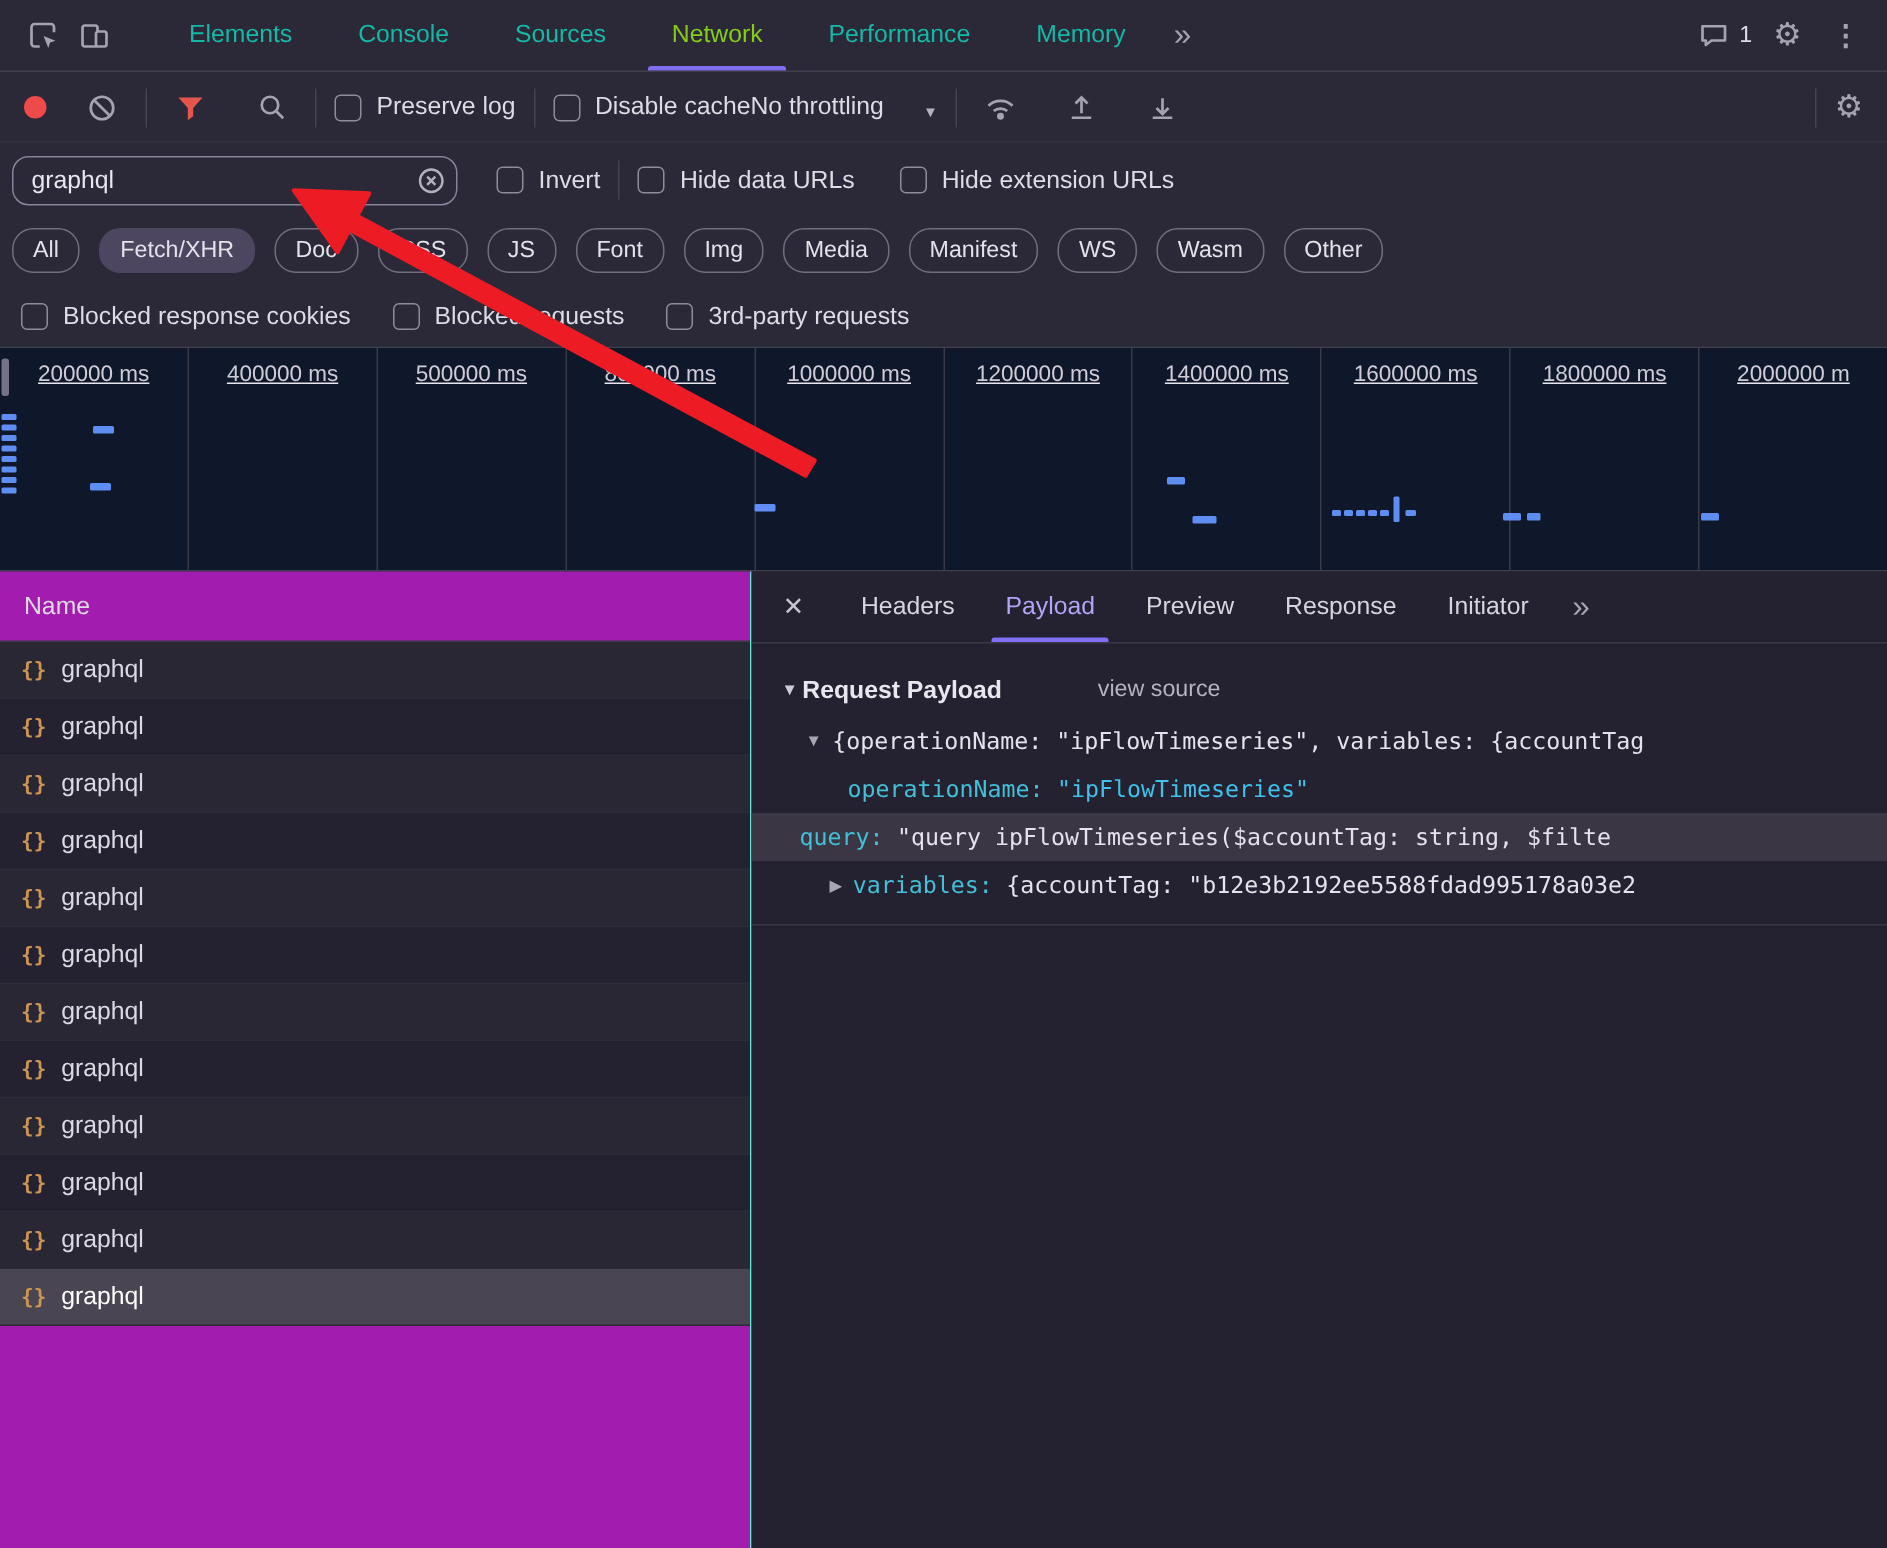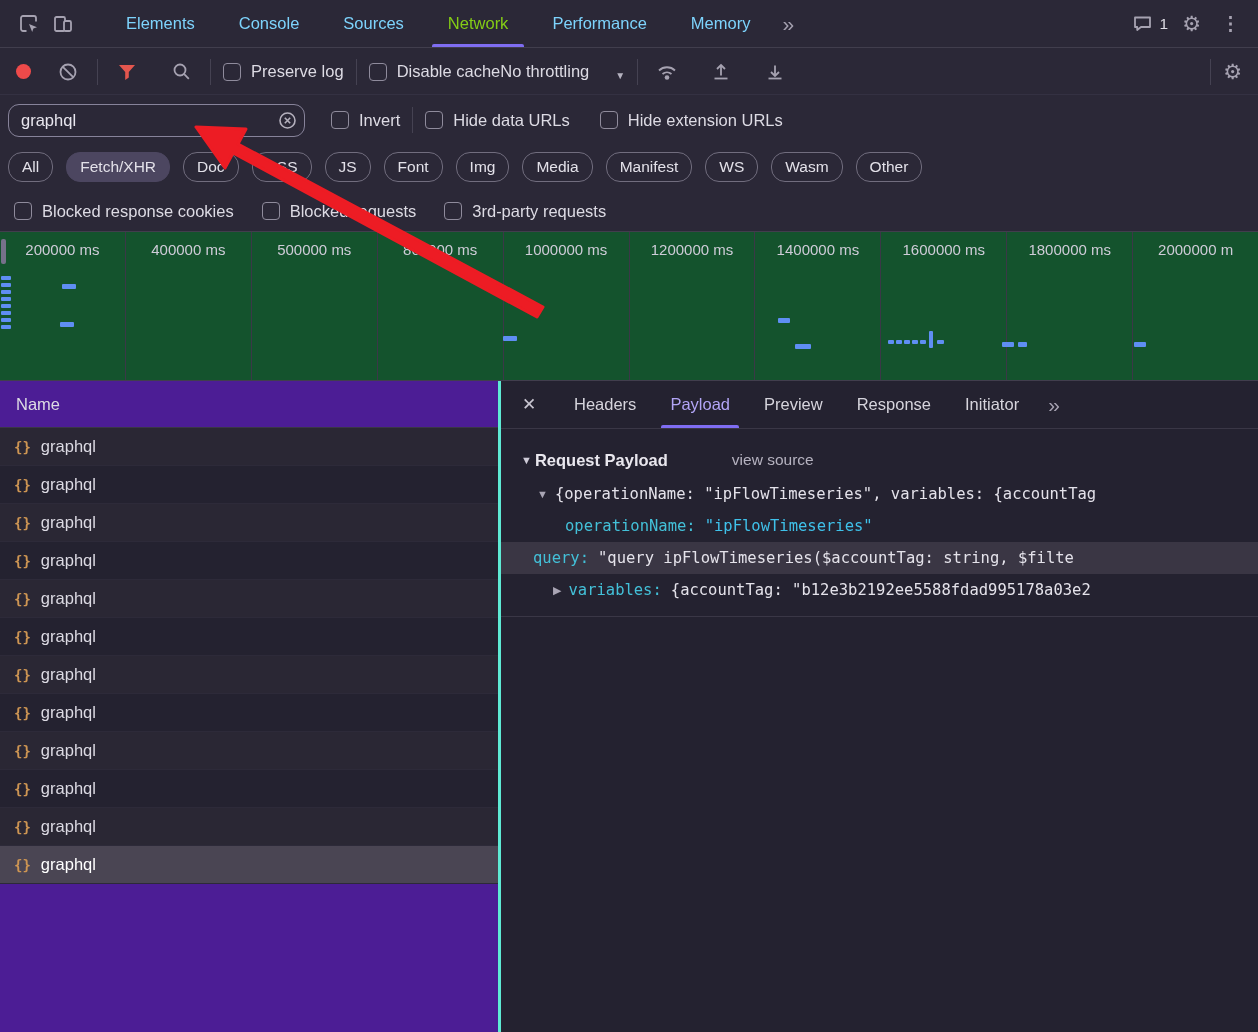--- a/index.html
+++ b/index.html
@@ -8,21 +8,21 @@
   .screen{ position:relative; width:1258px; height:1032px; background:#2b2837; color:#e7e5ed;
            overflow:hidden; font-size:16px; }
 
   
   .tabbar{ position:absolute; top:0; left:0; right:0; height:48px; display:flex; align-items:center;
            border-bottom:1px solid #413e4d; padding-left:12px; }
   .icon-btn{ display:flex; align-items:center; justify-content:center; width:34px; height:34px;
              flex:none; cursor:pointer; }
   .tabs{ display:flex; height:100%; margin-left:24px; }
   .tab{ position:relative; display:flex; align-items:center; padding:0 22px; font-size:16.5px;
-        color:#7dd3fc; cursor:pointer; white-space:nowrap; }
+        color:#14b8a6; cursor:pointer; white-space:nowrap; }
   .tab.active{ color:#84cc16; }
   .tab.active::after{ content:""; position:absolute; left:6px; right:6px; bottom:0; height:3px;
         background:#7f6df2; border-radius:2px 2px 0 0; }
   .chev{ font-size:21px; color:#a6a2b1; padding:0 10px; cursor:pointer; }
   .tabbar-right{ margin-left:auto; display:flex; align-items:center; gap:14px; padding-right:12px; }
   .issues{ display:flex; align-items:center; gap:6px; cursor:pointer; }
   .issues .count{ font-size:15.5px; color:#dddbe4; }
   .gear-glyph{ font-size:21px; color:#a6a2b1; cursor:pointer; line-height:1; }
   .kebab{ font-size:19px; color:#a6a2b1; cursor:pointer; padding:0 6px; font-weight:bold; }
 
@@ -54,31 +54,31 @@
              gap:13px; padding-left:8px; }
   .pill{ border:1px solid #716d7e; border-radius:14px; padding:5px 13px; font-size:15.5px; color:#e3e1e9;
          cursor:pointer; white-space:nowrap; }
   .pill.active{ background:#4c4660; border-color:#4c4660; }
 
   
   .checksrow{ position:absolute; top:190px; left:0; right:0; height:42px; display:flex; align-items:center;
               gap:28px; padding-left:14px; }
 
   
-  .timeline{ position:absolute; top:231px; left:0; right:0; height:150px; background:#14532d;
-             border-top:1px solid #413e4d; border-bottom:1px solid #413e4d; display:flex; overflow:hidden; }
+  .timeline{ position:absolute; top:231px; left:0; right:0; height:150px; background:#0f172a;
+             border-top:1px solid #413e4d; border-bottom:1px solid #413e4d; display:flex; overflow:hidden;text-decoration:underline; }
   .tl-col{ flex:1; border-right:1px solid #3b3847; padding-top:9px; text-align:center;
            font-size:15px; color:#cfccd8; white-space:nowrap; overflow:hidden; }
   .tl-marks{ position:absolute; inset:0; pointer-events:none; }
   .tl-mark{ position:absolute; background:#5f8ef3; border-radius:1px; }
   .tl-handle{ position:absolute; left:1px; top:7px; width:5px; height:25px; background:#76718a; border-radius:2px; }
 
   
   .bottom{ position:absolute; top:381px; left:0; right:0; bottom:0; display:flex; }
-  .reqpanel{ width:501px; flex:none; background:#4c1d95; border-right:3px solid #5eead4; overflow:hidden; }
+  .reqpanel{ width:501px; flex:none; background:#a21caf; border-right:1px solid #5eead4; overflow:hidden; }
   .req-head{ height:47px; display:flex; align-items:center; padding-left:16px; font-size:16.5px;
              color:#dddbe4; border-bottom:1px solid #3a3746; }
   .req-row{ height:38px; display:flex; align-items:center; gap:10px; padding-left:14px; cursor:pointer;
             border-bottom:1px solid #2d2a39; font-size:16.5px; color:#dcdae3; }
   .req-row:nth-child(odd){ background:#2a2734; }
   .req-row:nth-child(even){ background:#242230; }
   .req-row.sel{ background:#4a4553; color:#ffffff; }
   .braces{ font-family:"DejaVu Sans Mono",monospace; font-size:14px; font-weight:bold; color:#cd9553; flex:none; }
 
   

